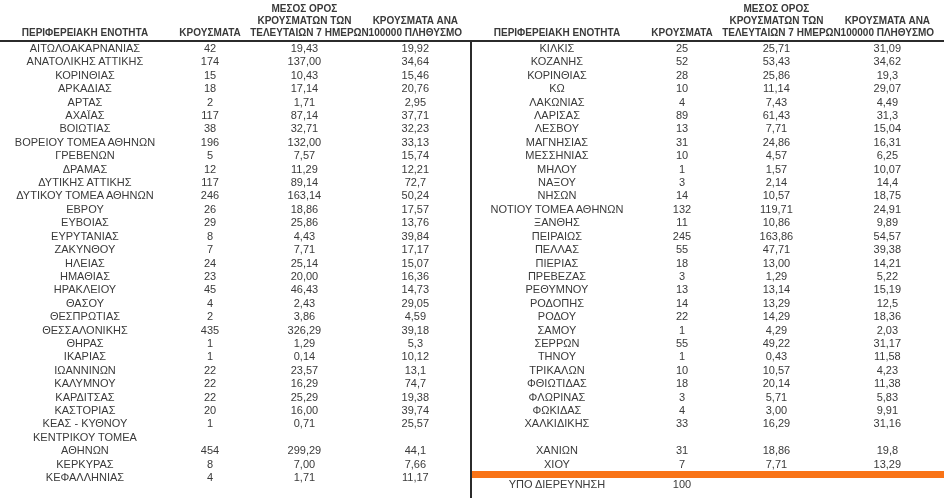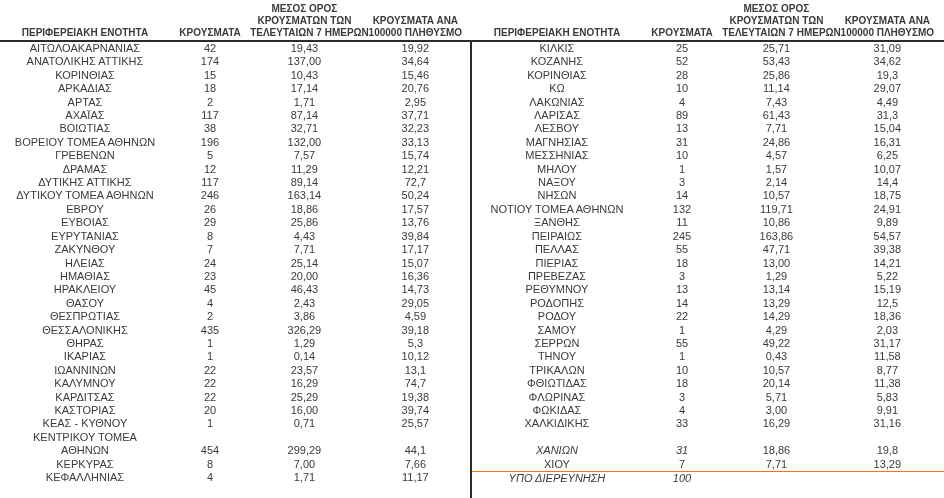--- a/index.html
+++ b/index.html
@@ -18,22 +18,22 @@
   th {
     font-weight:bold; text-align:center; vertical-align:bottom;
     padding:0 0 1px 0; height:39px; line-height:12px; font-size:10px;
     white-space:pre; border-bottom:2px solid #2b2b2b;
   }
   td {
     text-align:center; vertical-align:bottom; padding:0;
     height:13.4px; line-height:13.4px; font-size:11px; white-space:pre;
   }
   td.region { white-space:pre-line; }
-  td.italic { font-style:italic; }
-  tr.topline td { border-top:1px solid #f97316; }
+  td.italic { }
+  tr.topline td { border-top:7px solid #f97316; }
   .vdivider {
     position:absolute; left:470px; top:41px; width:2px; height:457px;
     background:#2b2b2b;
   }
 </style>
 </head>
 <body>
 
 <div class="page">
   <div class="tables">
@@ -416,21 +416,21 @@
             <tr>
               <td class="region">ΤΗΝΟΥ</td>
               <td>1</td>
               <td>0,43</td>
               <td>11,58</td>
             </tr>
             <tr>
               <td class="region">ΤΡΙΚΑΛΩΝ</td>
               <td>10</td>
               <td>10,57</td>
-              <td>8,77</td>
+              <td>4,23</td>
             </tr>
             <tr>
               <td class="region">ΦΘΙΩΤΙΔΑΣ</td>
               <td>18</td>
               <td>20,14</td>
               <td>11,38</td>
             </tr>
             <tr>
               <td class="region">ΦΛΩΡΙΝΑΣ</td>
               <td>3</td>

